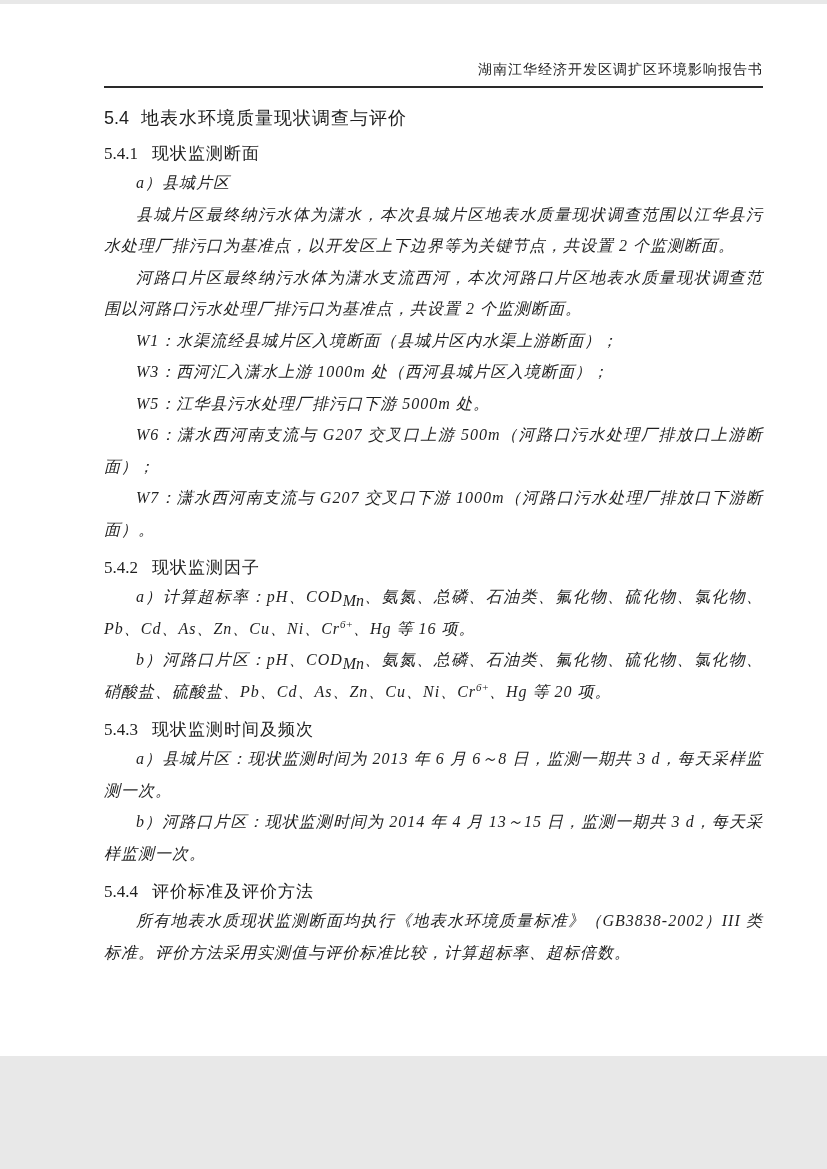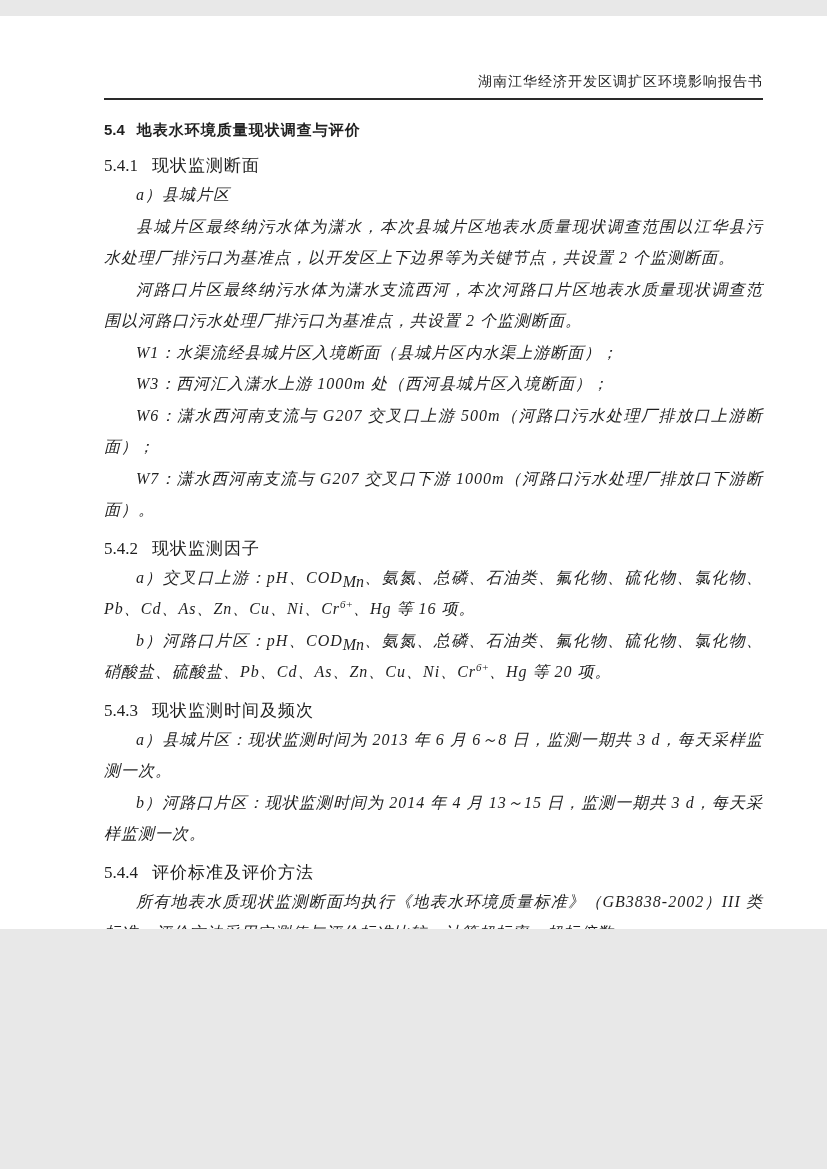--- a/index.html
+++ b/index.html
@@ -1,39 +1,39 @@
 <!DOCTYPE html>
 <html lang="zh"><head>
 <meta charset="utf-8">
 <style>
   html,body{margin:0;padding:0;background:#e8e8e8;}
   .sheet{
     position:relative;
-    width:827px;height:913px;
-    margin:16px auto;
+    width:827px;height:1052px;
+    margin:4px auto;
     background:#ffffff;
     box-sizing:border-box;
     padding:57px 64px 0 104px;
     font-family:"Liberation Serif","DejaVu Serif",serif;
     color:#1f1f1f;
     overflow:hidden;
   }
   .doc-header{
     font-size:14px;
     line-height:18px;
     text-align:right;
     letter-spacing:1px;
     padding-bottom:7px;
     border-bottom:2px solid #2a2a2a;
   }
   h1.sec{
     margin:17px 0 0 0;
     font-family:"Liberation Sans","DejaVu Sans",sans-serif;
-    font-weight:bold;
-    font-size:15px;
+    font-weight:normal;
+    font-size:18px;
     line-height:26px;
     letter-spacing:1px;
   }
   h2.sub{
     margin:9px 0 0 0;
     font-weight:normal;
     font-size:17px;
     line-height:27px;
     letter-spacing:1px;
   }
@@ -72,26 +72,27 @@
   <h1 class="sec"><span class="num">5.4</span><span>地表水环境质量现状调查与评价</span></h1>
 
   <h2 class="sub"><span class="num">5.4.1</span><span>现状监测断面</span></h2>
 
   <p class="body">a）县城片区</p>
   <p class="body">县城片区最终纳污水体为潇水，本次县城片区地表水质量现状调查范围以江华县污水处理厂排污口为基准点，以开发区上下边界等为关键节点，共设置 2 个监测断面。</p>
   <p class="body">河路口片区最终纳污水体为潇水支流西河，本次河路口片区地表水质量现状调查范围以河路口污水处理厂排污口为基准点，共设置 2 个监测断面。</p>
 
   <p class="body">W1：水渠流经县城片区入境断面（县城片区内水渠上游断面）；</p>
   <p class="body">W3：西河汇入潇水上游 1000m 处（西河县城片区入境断面）；</p>
+  <p class="body">W5：江华县污水处理厂排污口下游 5000m 处。</p>
   <p class="body">W6：潇水西河南支流与 G207 交叉口上游 500m（河路口污水处理厂排放口上游断面）；</p>
   <p class="body">W7：潇水西河南支流与 G207 交叉口下游 1000m（河路口污水处理厂排放口下游断面）。</p>
 
   <h2 class="sub"><span class="num">5.4.2</span><span>现状监测因子</span></h2>
 
-  <p class="body"><span>a）交叉口上游：pH、COD</span><sub>Mn</sub><span>、氨氮、总磷、石油类、氟化物、硫化物、氯化物、Pb、Cd、As、Zn、Cu、Ni、Cr</span><sup>6+</sup><span>、Hg 等 16 项。</span></p>
+  <p class="body"><span>a）计算超标率：pH、COD</span><sub>Mn</sub><span>、氨氮、总磷、石油类、氟化物、硫化物、氯化物、Pb、Cd、As、Zn、Cu、Ni、Cr</span><sup>6+</sup><span>、Hg 等 16 项。</span></p>
 
   <p class="body"><span>b）河路口片区：pH、COD</span><sub>Mn</sub><span>、氨氮、总磷、石油类、氟化物、硫化物、氯化物、硝酸盐、硫酸盐、Pb、Cd、As、Zn、Cu、Ni、Cr</span><sup>6+</sup><span>、Hg 等 20 项。</span></p>
 
   <h2 class="sub"><span class="num">5.4.3</span><span>现状监测时间及频次</span></h2>
 
   <p class="body">a）县城片区：现状监测时间为 2013 年 6 月 6～8 日，监测一期共 3 d，每天采样监测一次。</p>
   <p class="body">b）河路口片区：现状监测时间为 2014 年 4 月 13～15 日，监测一期共 3 d，每天采样监测一次。</p>
 
   <h2 class="sub"><span class="num">5.4.4</span><span>评价标准及评价方法</span></h2>
 

